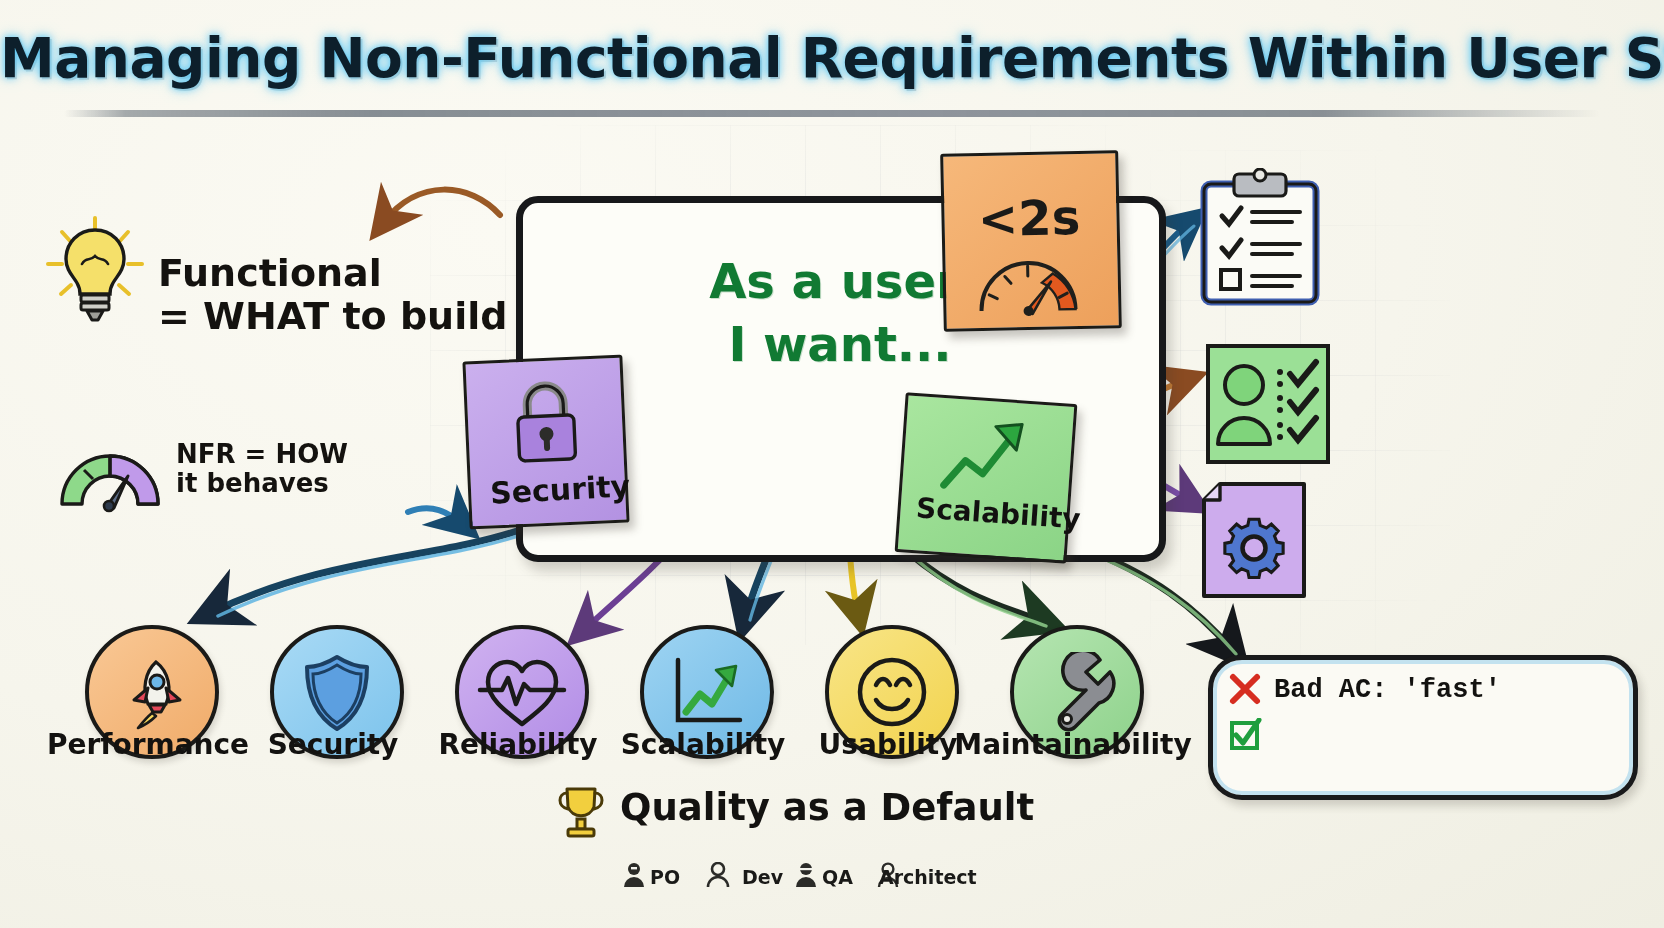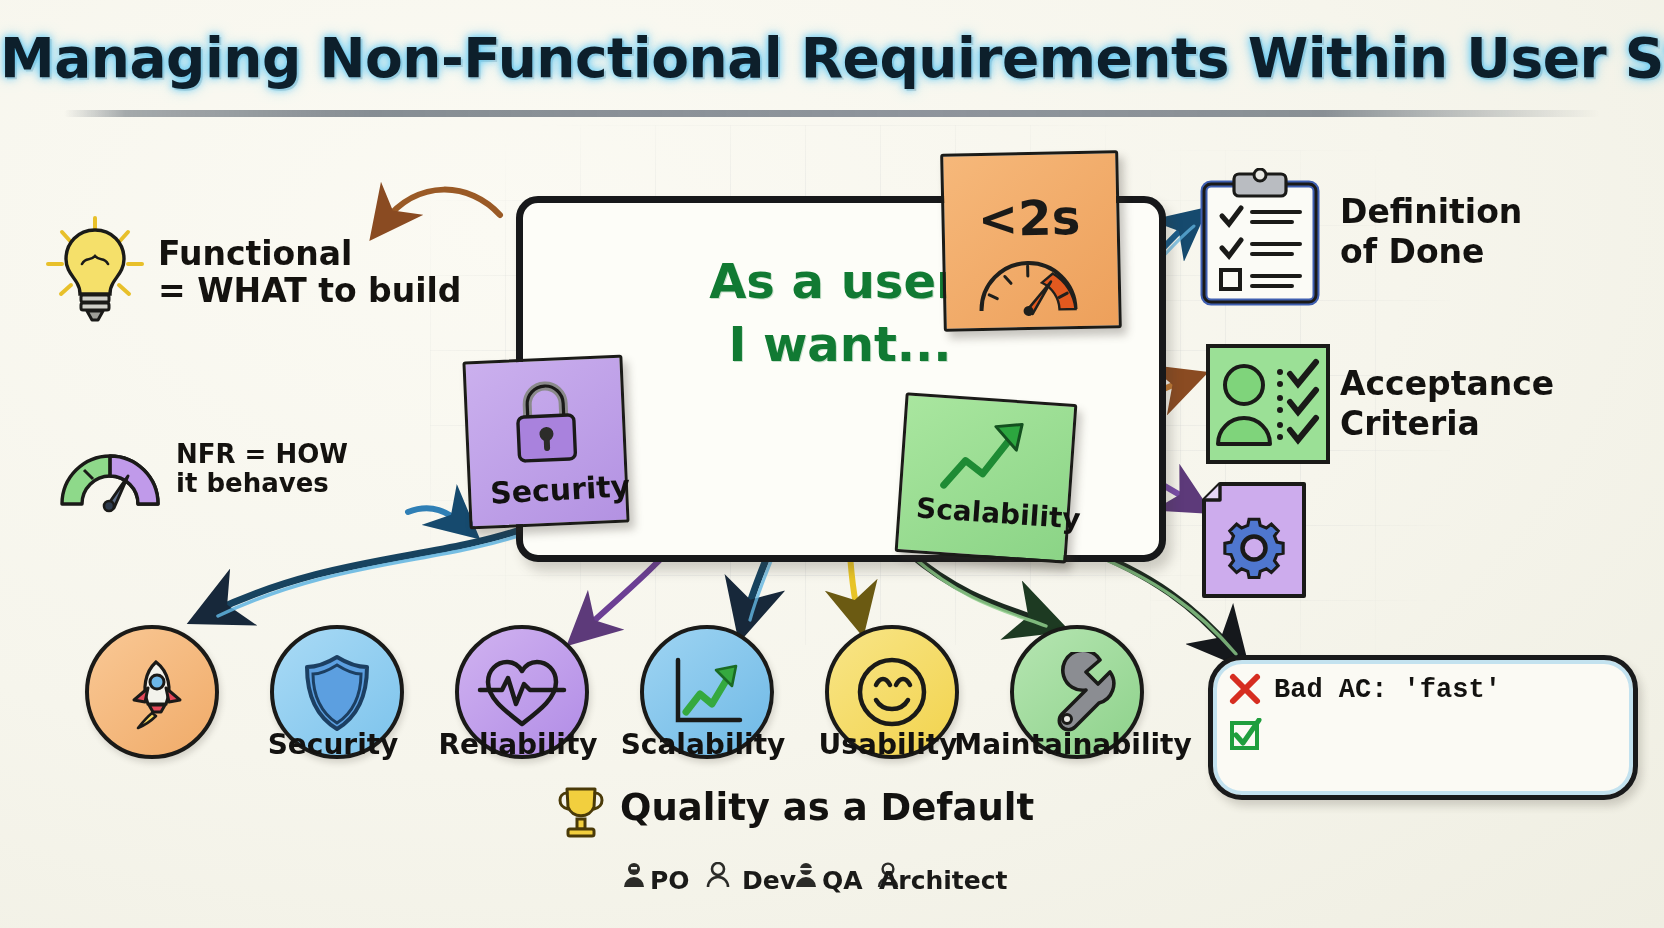--- a/index.html
+++ b/index.html
@@ -183,21 +183,21 @@
   #footer-title {
     position: absolute;
     left: 620px; top: 786px;
     font-size: 37px;
     font-weight: 700;
     color: #131210;
     white-space: nowrap;
   }
   .role {
     position: absolute;
-    font-size: 25px;
+    font-size: 19px;
     font-weight: 700;
     color: #1a1a18;
     white-space: nowrap;
   }
 </style>
 </head>
 <body>
 
 <div id="canvas">
 
@@ -275,21 +275,21 @@
         <line x1="87" y1="82" x2="77" y2="73"></line>
       </g>
       <path d="M53,18 C70,18 82,31 82,47 C82,58 75,64 71,71 C68,76 68,80 68,82 L38,82 C38,80 38,76 35,71 C31,64 24,58 24,47 C24,31 36,18 53,18 Z" fill="#f5e06a" stroke="#1a1a18" stroke-width="3.4"></path>
       <path d="M40,52 C44,44 48,50 53,44 C58,50 62,44 66,52" fill="none" stroke="#1a1a18" stroke-width="2.6" stroke-linecap="round"></path>
       <g fill="#cfcfc9" stroke="#1a1a18" stroke-width="3">
         <rect x="39" y="83" width="28" height="7" rx="2"></rect>
         <rect x="39" y="91" width="28" height="7" rx="2"></rect>
       </g>
       <path d="M45,99 L61,99 L56,108 L50,108 Z" fill="#9e9e98" stroke="#1a1a18" stroke-width="3" stroke-linejoin="round"></path>
     </svg>
-    <div class="hand" style="left:158px; top:236px; font-size:33px;">Functional
+    <div class="hand" style="left:158px; top:252px; font-size:38px;">Functional
 = WHAT to build</div>
   </div>
 
   <div class="legend-item">
     <svg style="position:absolute;left:52px;top:432px;" width="116" height="82" viewBox="0 0 116 82">
       <path d="M10,72 A48,48 0 0 1 106,72 L86,72 A28,28 0 0 0 30,72 Z" fill="#8ed98a" stroke="#1a1a18" stroke-width="3.4" stroke-linejoin="round"></path>
       <path d="M58,24 A48,48 0 0 1 106,72 L86,72 A28,28 0 0 0 58,44 Z" fill="#c09aea" stroke="#1a1a18" stroke-width="3.4" stroke-linejoin="round"></path>
       <line x1="32" y1="38" x2="41" y2="47" stroke="#1a1a18" stroke-width="3"></line>
       <line x1="58" y1="24" x2="58" y2="44" stroke="#1a1a18" stroke-width="3"></line>
       <path d="M55,74 L76,44 L62,76 Z" fill="#5b6c86" stroke="#1a1a18" stroke-width="3" stroke-linejoin="round"></path>
@@ -350,63 +350,60 @@
     <rect x="25" y="102" width="19" height="19" fill="none" stroke="#1a1a18" stroke-width="4"></rect>
     <g stroke="#1a1a18" stroke-width="4" stroke-linecap="round">
       <line x1="56" y1="44" x2="104" y2="44"></line>
       <line x1="56" y1="54" x2="96" y2="54"></line>
       <line x1="56" y1="76" x2="104" y2="76"></line>
       <line x1="56" y1="86" x2="96" y2="86"></line>
       <line x1="56" y1="108" x2="104" y2="108"></line>
       <line x1="56" y1="118" x2="96" y2="118"></line>
     </g>
   </svg>
-  <div class="right-label" style="left:1340px; top:192px;">Definition
-of Done</div>
 
   <svg style="position:absolute;left:1202px;top:340px;" width="132" height="128" viewBox="0 0 132 128">
     <rect x="6" y="6" width="120" height="116" fill="#9be096" stroke="#1a1a18" stroke-width="4"></rect>
     <circle cx="42" cy="45" r="19" fill="#7fd47b" stroke="#1a1a18" stroke-width="4"></circle>
     <path d="M16,104 A26,26 0 0 1 68,104 Z" fill="#7fd47b" stroke="#1a1a18" stroke-width="4" stroke-linejoin="round"></path>
     <g fill="#1a1a18">
       <circle cx="78" cy="32" r="3"></circle>
         <circle cx="78" cy="44" r="3"></circle>
       <circle cx="78" cy="58" r="3"></circle>
         <circle cx="78" cy="70" r="3"></circle>
       <circle cx="78" cy="85" r="3"></circle>
         <circle cx="78" cy="97" r="3"></circle>
     </g>
     <g stroke="#1a1a18" stroke-width="6" stroke-linecap="round" fill="none">
       <path d="M88,34 L96,44 L114,22"></path>
       <path d="M88,62 L96,72 L114,50"></path>
       <path d="M88,90 L96,100 L114,78"></path>
     </g>
   </svg>
-  <div class="right-label" style="left:1340px; top:364px;">Acceptance
-Criteria</div>
 
   <svg style="position:absolute;left:1196px;top:478px;" width="122" height="126" viewBox="0 0 122 126">
     <path d="M24,6 L108,6 L108,118 L8,118 L8,22 Z" fill="#cdaced" stroke="#1a1a18" stroke-width="4" stroke-linejoin="round"></path>
     <path d="M24,6 L24,22 L8,22" fill="#e5d6f5" stroke="#1a1a18" stroke-width="3.4" stroke-linejoin="round"></path>
     <g transform="translate(58,66)">
       <path d="M-8,-40 L8,-40 L10,-30 L20,-26 L28,-32 L39,-21 L33,-13 L37,-3 L47,-1 L47,15 L37,17 L33,27 L39,35 L28,46 L20,40 L10,44 L8,54 L-8,54 L-10,44 L-20,40 L-28,46 L-39,35 L-33,27 L-37,17 L-47,15 L-47,-1 L-37,-3 L-33,-13 L-39,-21 L-28,-32 L-20,-26 L-10,-30 Z" transform="scale(0.62)" fill="#4f77cf" stroke="#1a1a18" stroke-width="5"></path>
       <circle cx="0" cy="4" r="11.5" fill="#cdaced" stroke="#1a1a18" stroke-width="4.5"></circle>
     </g>
   </svg>
 
   <div class="nfr-circle" style="left:85px; top:625px; background:linear-gradient(140deg,#f9c895,#f0ab69);">
     <svg width="80" height="80" viewBox="0 0 80 80">
       <path d="M44,10 C57,20 60,37 54,52 L36,52 C30,37 33,20 44,10 Z" fill="#f2f2ec" stroke="#1a1a18" stroke-width="3.2"></path>
       <circle cx="45" cy="30" r="7" fill="#6cb7e8" stroke="#1a1a18" stroke-width="3"></circle>
       <path d="M36,36 L22,48 L33,50 Z" fill="#e4485a" stroke="#1a1a18" stroke-width="3" stroke-linejoin="round"></path>
       <path d="M54,36 L68,48 L57,50 Z" fill="#e4485a" stroke="#1a1a18" stroke-width="3" stroke-linejoin="round"></path>
       <path d="M37,53 L53,53 L49,60 L41,60 Z" fill="#e4485a" stroke="#1a1a18" stroke-width="3" stroke-linejoin="round"></path>
       <path d="M40,61 C34,66 30,71 26,76 C33,73 38,70 44,64 Z" fill="#f7d85c" stroke="#1a1a18" stroke-width="2.6" stroke-linejoin="round"></path>
     </svg>
   </div>
+  <div class="nfr-label" style="left:148px; top:728px;">Performance</div>
 
   <div class="nfr-circle" style="left:270px; top:625px; background:linear-gradient(140deg,#a9daf5,#7cc3ec);">
     <svg width="72" height="82" viewBox="0 0 72 82">
       <path d="M36,6 C49,14 60,16 66,16 C66,44 56,66 36,78 C16,66 6,44 6,16 C12,16 23,14 36,6 Z" fill="#5c9fe0" stroke="#1c3f62" stroke-width="4" stroke-linejoin="round"></path>
       <path d="M36,14 C47,21 55,23 60,23 C60,44 52,62 36,72 C20,62 12,44 12,23 C17,23 25,21 36,14 Z" fill="none" stroke="#1c3f62" stroke-width="3"></path>
     </svg>
   </div>
   <div class="nfr-label" style="left:333px; top:728px;">Security</div>
 
   <div class="nfr-circle" style="left:455px; top:625px; background:linear-gradient(140deg,#d0b2f0,#b18ce6);">

